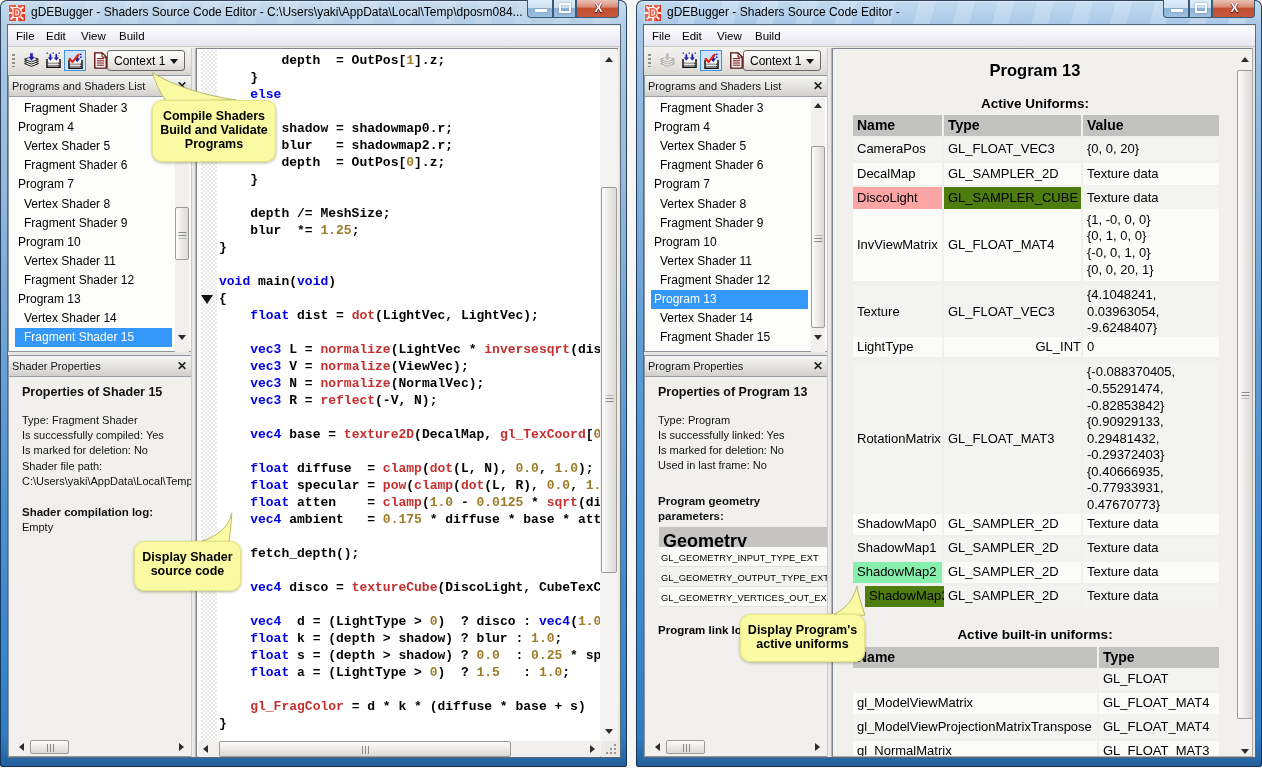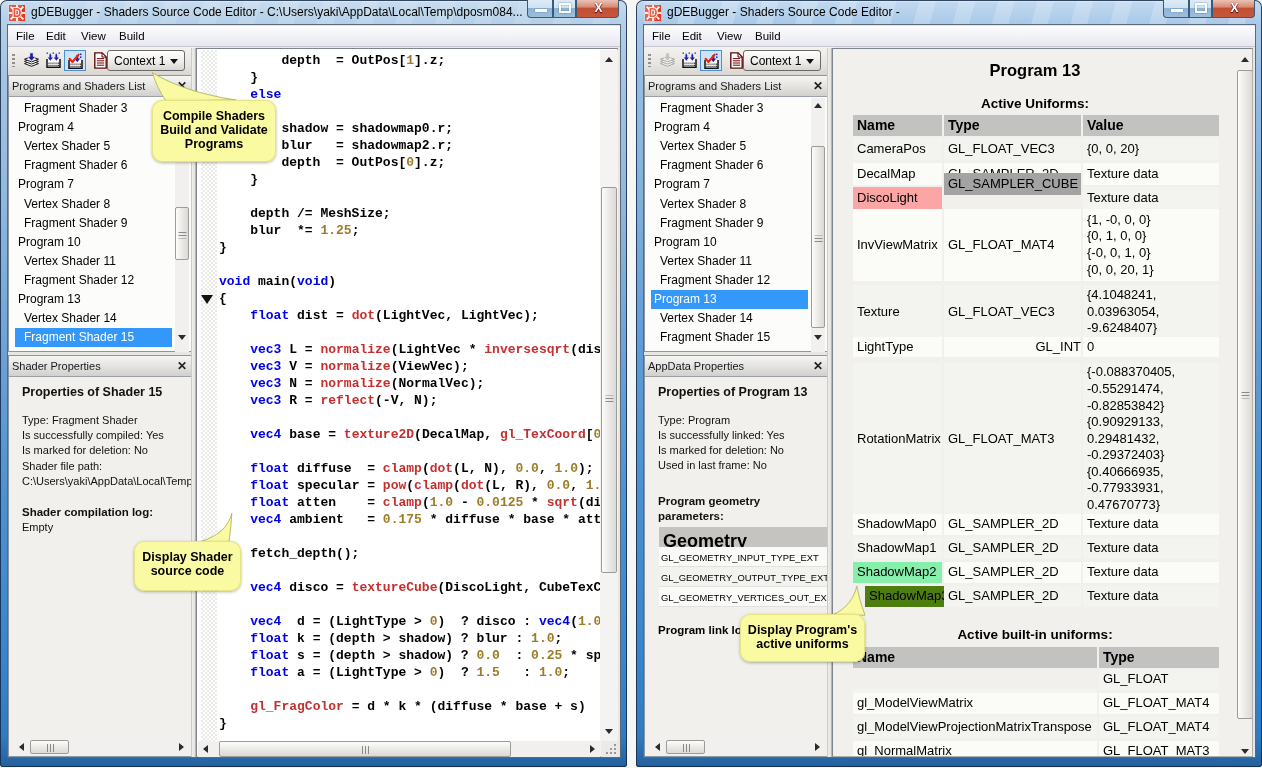--- a/index.html
+++ b/index.html
@@ -466,21 +466,21 @@
           <div class="grip3h" style="left:3px;top:88px;transform:rotate(90deg)"></div>
         </div>
       <div class="sbtn" style="left:0;top:231px;width:14px;height:16px">
           <div class="arrow a-dn" style="left:3px;top:6px"></div>
         </div>
     </div>
   </div>
 
   <div class="panel" style="top:355px;height:402px;background:#f1f0ed">
     <div class="phead">
-        <span>AppData Properties</span>
+        <span>Program Properties</span>
         <div class="x">✕</div>
       </div>
     <div class="props abs" style="left:13px;top:29px;width:170px">
       <b>Properties of Program 13</b>
       <div style="margin-top:14px;line-height:15.1px;white-space:nowrap">Type: Program<br>Is successfully linked: Yes<br>Is marked for deletion: No<br>Used in last frame: No</div>
       <div style="margin-top:21px;line-height:15.1px"><b style="font-size:11.5px">Program geometry<br>parameters:</b></div>
     </div>
     <div class="abs" style="left:14px;top:171px;width:168px;height:22px;background:#c5c4c1;font-size:18px;font-weight:bold">
         <span style="position:absolute;left:4px;top:4px">Geometry Parameter</span>
       </div>
@@ -515,21 +515,21 @@
         <div style="left:20px;width:89px;top:66px;height:21px;background:#c2c2c0;position:absolute;font-size:13px;line-height:16.6px;padding-left:4px;overflow:hidden;white-space:pre;display:flex;flex-direction:column;justify-content:center;font-weight:bold;font-size:14px;">Name</div>
         <div style="left:111px;width:137px;top:66px;height:21px;background:#c2c2c0;position:absolute;font-size:13px;line-height:16.6px;padding-left:4px;overflow:hidden;white-space:pre;display:flex;flex-direction:column;justify-content:center;font-weight:bold;font-size:14px;">Type</div>
         <div style="left:250px;width:136px;top:66px;height:21px;background:#c2c2c0;position:absolute;font-size:13px;line-height:16.6px;padding-left:4px;overflow:hidden;white-space:pre;display:flex;flex-direction:column;justify-content:center;font-weight:bold;font-size:14px;">Value</div>
         <div style="left:20px;width:89px;top:89px;height:22px;background:#f3f3f0;position:absolute;font-size:13px;line-height:16.6px;padding-left:4px;overflow:hidden;white-space:pre;display:flex;flex-direction:column;justify-content:center;">CameraPos</div>
         <div style="left:111px;width:137px;top:89px;height:22px;background:#f3f3f0;position:absolute;font-size:13px;line-height:16.6px;padding-left:4px;overflow:hidden;white-space:pre;display:flex;flex-direction:column;justify-content:center;">GL_FLOAT_VEC3</div>
         <div style="left:250px;width:136px;top:89px;height:22px;background:#f3f3f0;position:absolute;font-size:13px;line-height:16.6px;padding-left:4px;overflow:hidden;white-space:pre;display:flex;flex-direction:column;justify-content:center;">{0, 0, 20}</div>
         <div style="left:20px;width:89px;top:114px;height:22px;background:#fbfbf8;position:absolute;font-size:13px;line-height:16.6px;padding-left:4px;overflow:hidden;white-space:pre;display:flex;flex-direction:column;justify-content:center;">DecalMap</div>
         <div style="left:111px;width:137px;top:114px;height:22px;background:#fbfbf8;position:absolute;font-size:13px;line-height:16.6px;padding-left:4px;overflow:hidden;white-space:pre;display:flex;flex-direction:column;justify-content:center;">GL_SAMPLER_2D</div>
         <div style="left:250px;width:136px;top:114px;height:22px;background:#fbfbf8;position:absolute;font-size:13px;line-height:16.6px;padding-left:4px;overflow:hidden;white-space:pre;display:flex;flex-direction:column;justify-content:center;">Texture data</div>
         <div style="left:20px;width:89px;top:138px;height:22px;background:#fca5a5;position:absolute;font-size:13px;line-height:16.6px;padding-left:4px;overflow:hidden;white-space:pre;display:flex;flex-direction:column;justify-content:center;">DiscoLight</div>
-        <div style="left:111px;width:137px;top:124px;height:22px;background:#a3a3a3;position:absolute;font-size:13px;line-height:16.6px;padding-left:4px;overflow:hidden;white-space:pre;display:flex;flex-direction:column;justify-content:center;">GL_SAMPLER_CUBE</div>
+        <div style="left:111px;width:137px;top:138px;height:22px;background:#4d7c0f;position:absolute;font-size:13px;line-height:16.6px;padding-left:4px;overflow:hidden;white-space:pre;display:flex;flex-direction:column;justify-content:center;">GL_SAMPLER_CUBE</div>
         <div style="left:250px;width:136px;top:138px;height:22px;background:#f3f3f0;position:absolute;font-size:13px;line-height:16.6px;padding-left:4px;overflow:hidden;white-space:pre;display:flex;flex-direction:column;justify-content:center;">Texture data</div>
         <div style="left:20px;width:89px;top:160px;height:72px;background:#fbfbf8;position:absolute;font-size:13px;line-height:16.6px;padding-left:4px;overflow:hidden;white-space:pre;display:flex;flex-direction:column;justify-content:center;">InvViewMatrix</div>
         <div style="left:111px;width:137px;top:160px;height:72px;background:#fbfbf8;position:absolute;font-size:13px;line-height:16.6px;padding-left:4px;overflow:hidden;white-space:pre;display:flex;flex-direction:column;justify-content:center;">GL_FLOAT_MAT4</div>
         <div style="left:250px;width:136px;top:160px;height:72px;background:#fbfbf8;position:absolute;font-size:13px;line-height:16.6px;padding-left:4px;overflow:hidden;white-space:pre;display:flex;flex-direction:column;justify-content:center;">{1, -0, 0, 0}
 {0, 1, 0, 0}
 {-0, 0, 1, 0}
 {0, 0, 20, 1}</div>
         <div style="left:20px;width:89px;top:236px;height:54px;background:#f3f3f0;position:absolute;font-size:13px;line-height:16.6px;padding-left:4px;overflow:hidden;white-space:pre;display:flex;flex-direction:column;justify-content:center;">Texture</div>
         <div style="left:111px;width:137px;top:236px;height:54px;background:#f3f3f0;position:absolute;font-size:13px;line-height:16.6px;padding-left:4px;overflow:hidden;white-space:pre;display:flex;flex-direction:column;justify-content:center;">GL_FLOAT_VEC3</div>
         <div style="left:250px;width:136px;top:236px;height:54px;background:#f3f3f0;position:absolute;font-size:13px;line-height:16.6px;padding-left:4px;overflow:hidden;white-space:pre;display:flex;flex-direction:column;justify-content:center;">{4.1048241,

